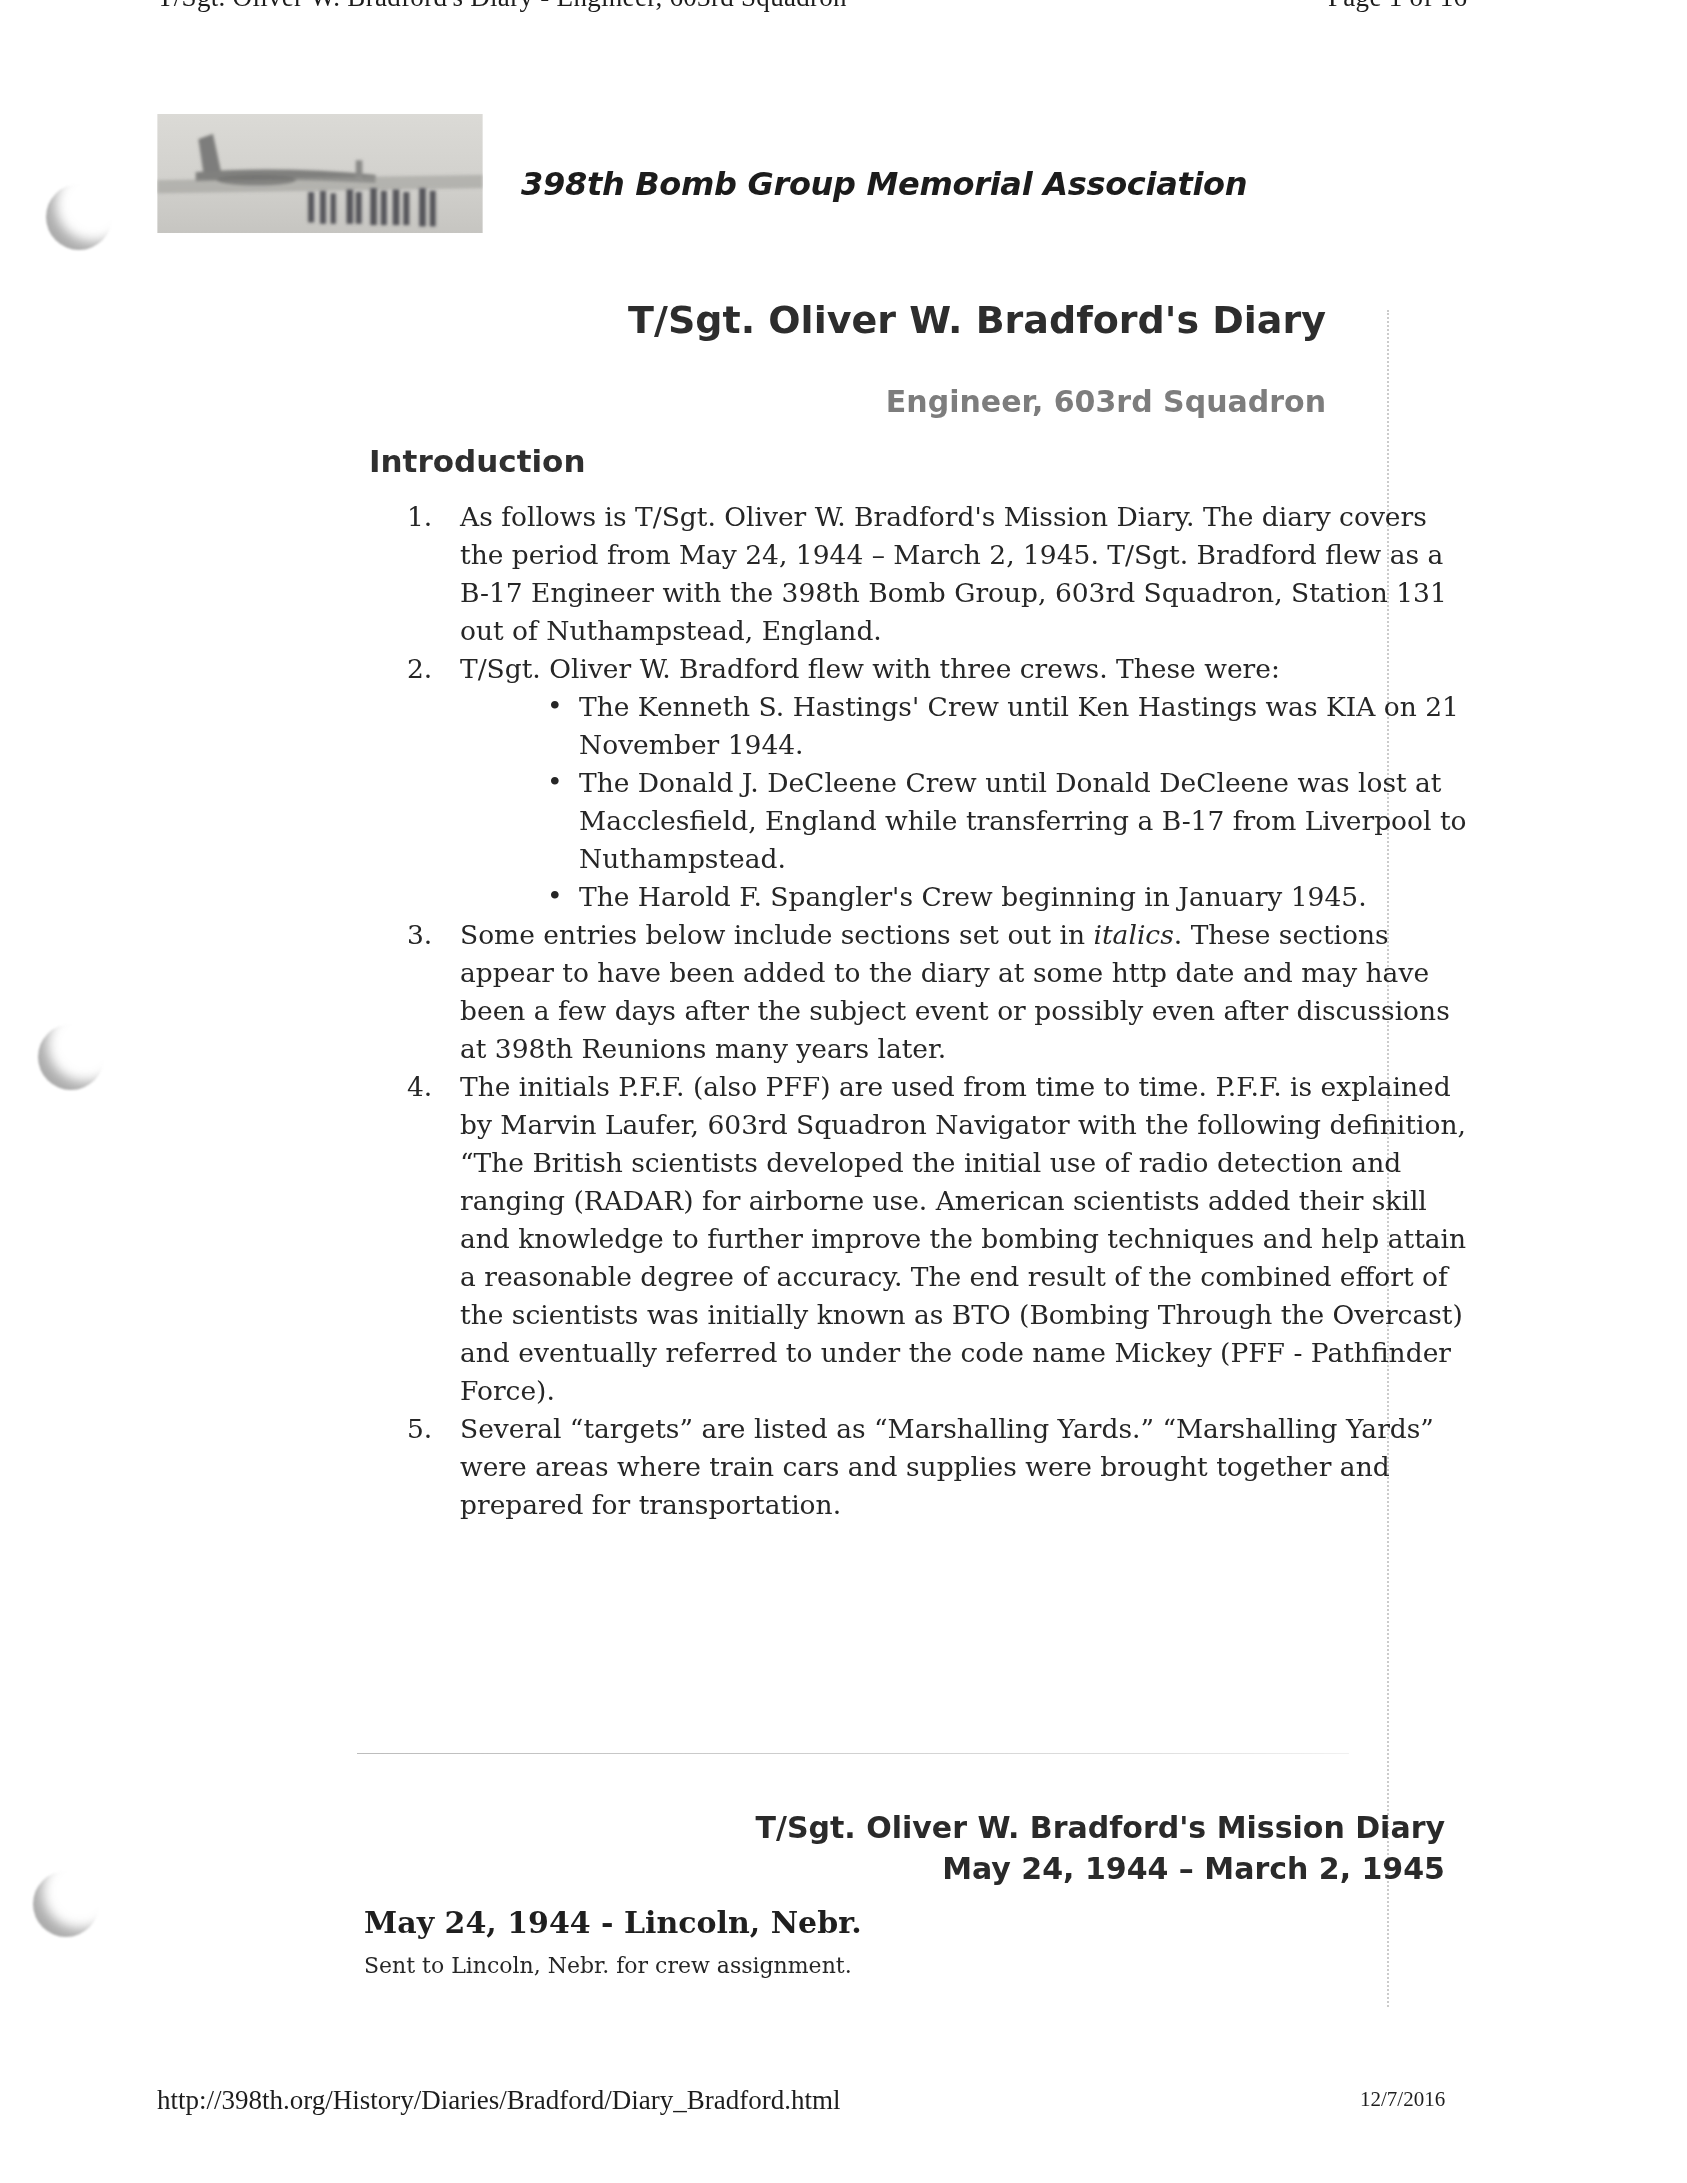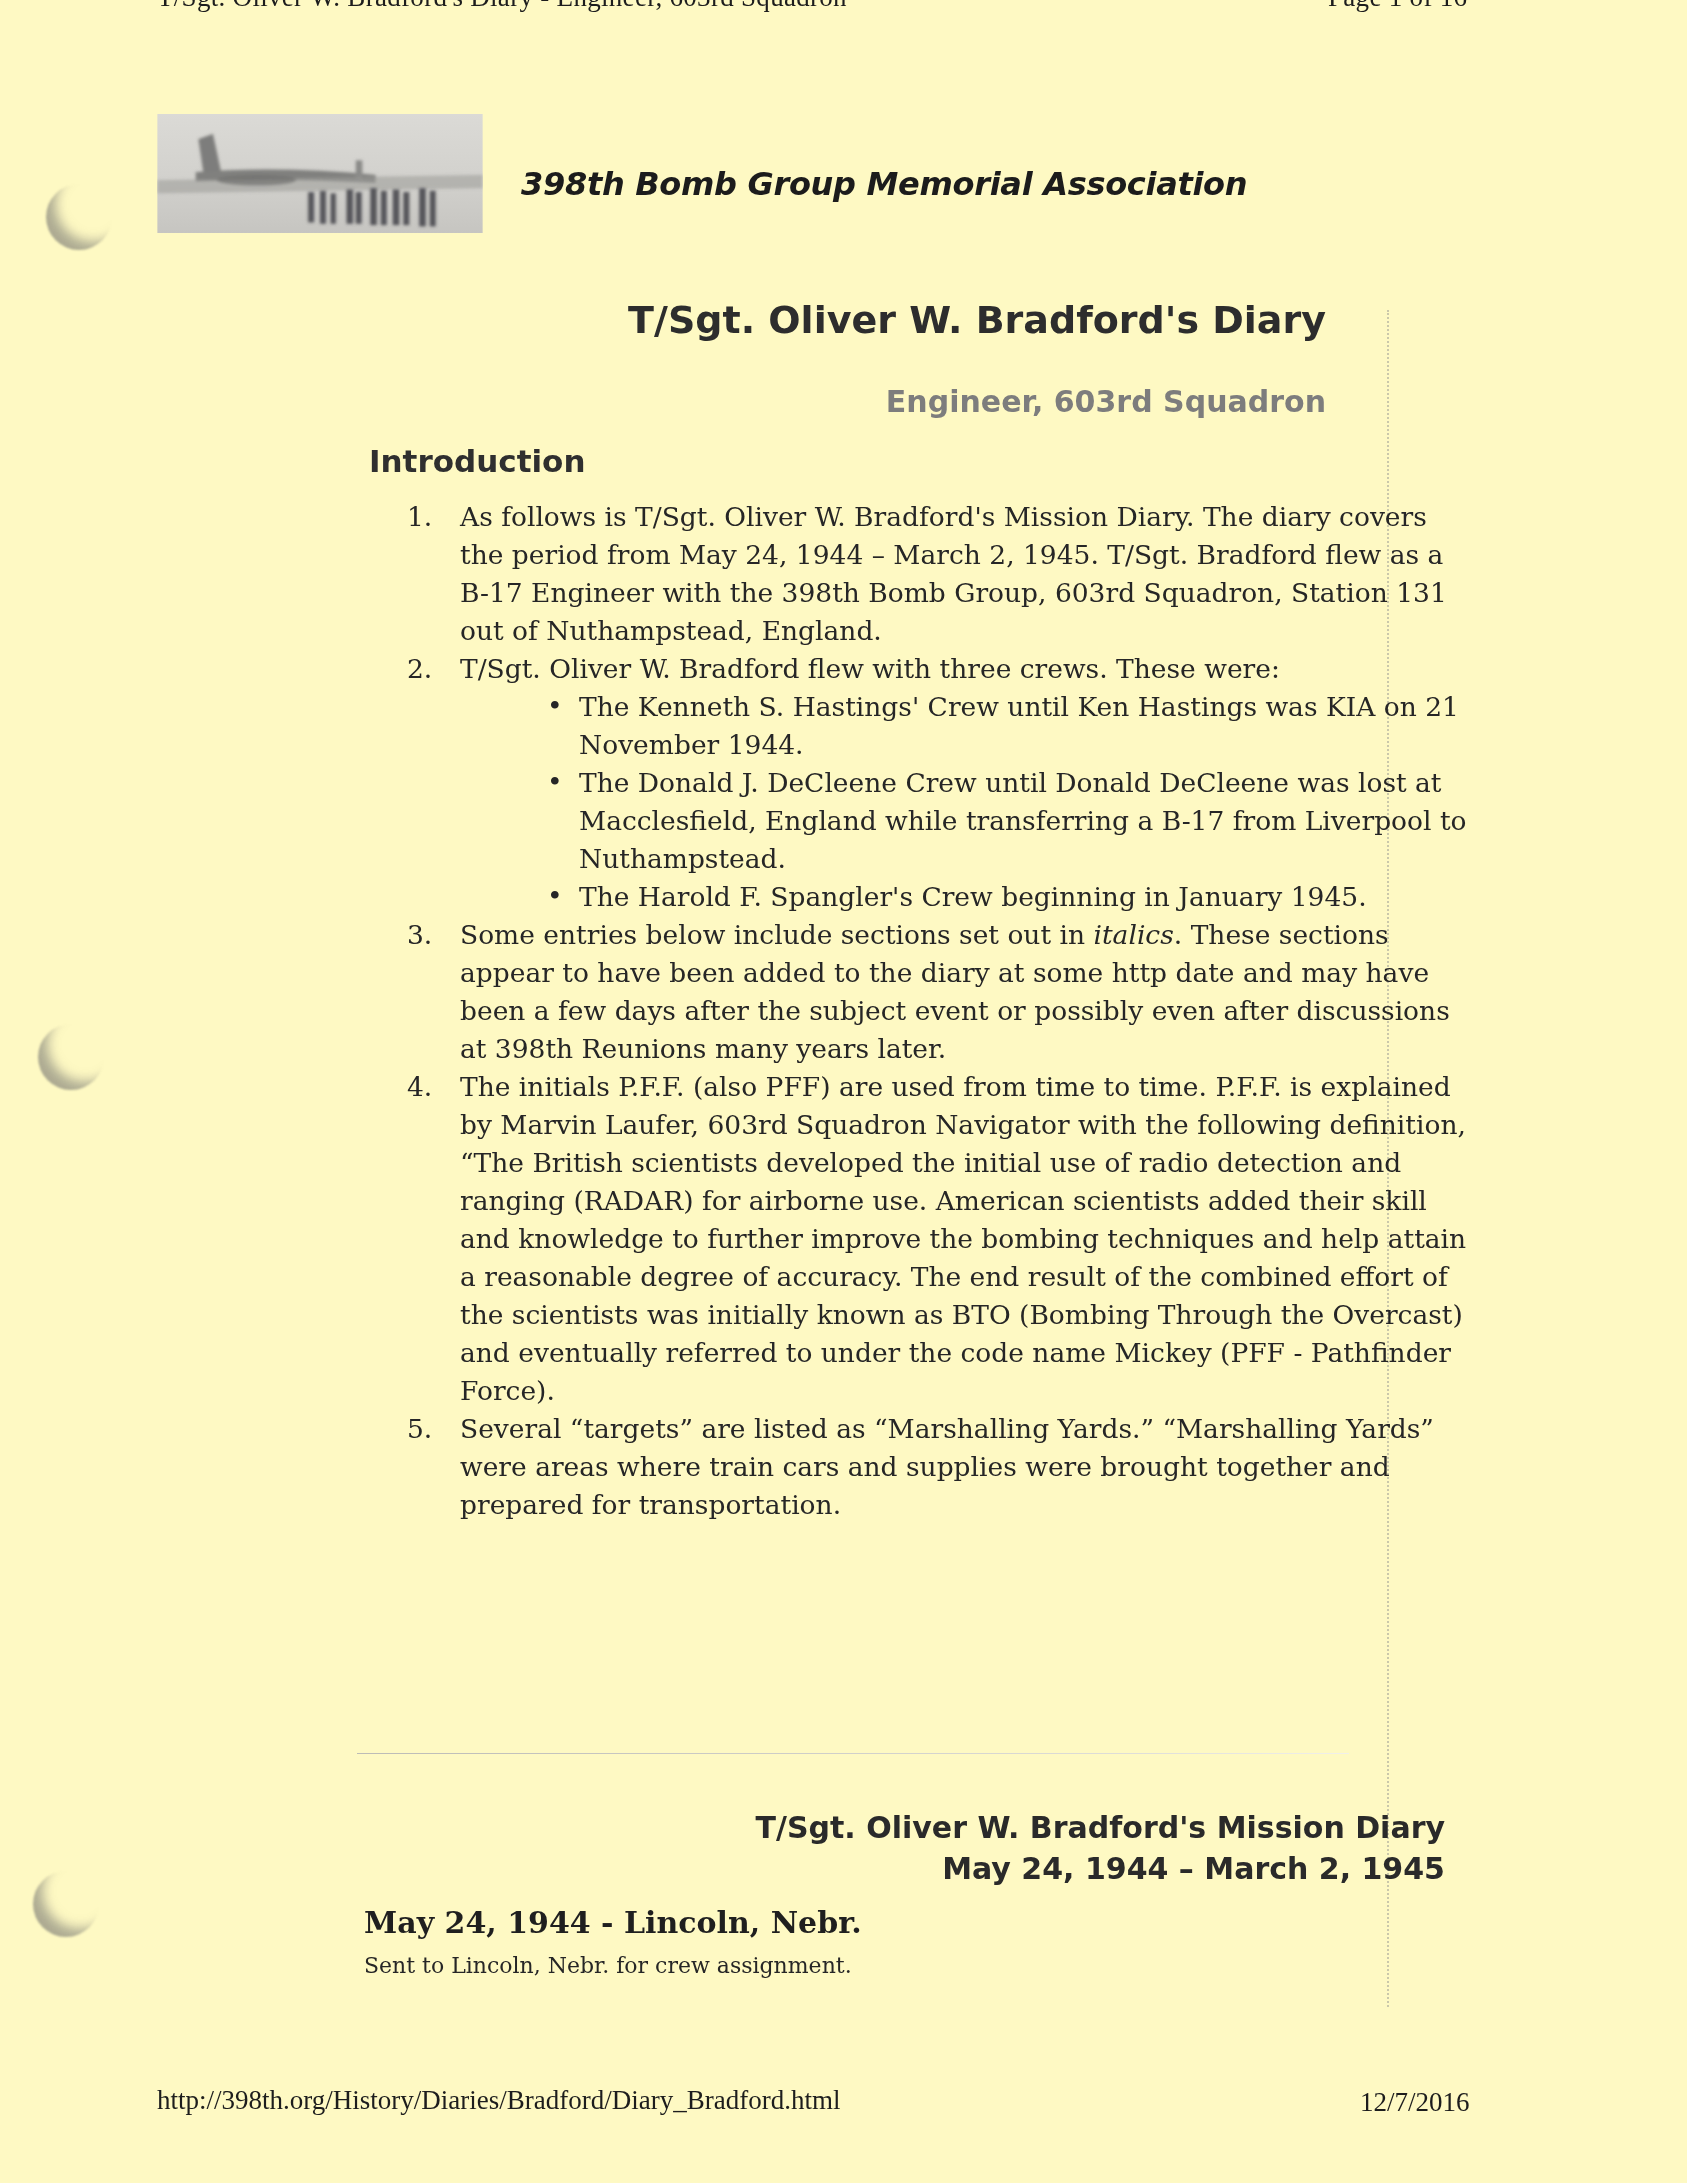--- a/index.html
+++ b/index.html
@@ -1,18 +1,18 @@
 <!DOCTYPE html>
 <html style="font-size:10.6px"><head>
 <meta charset="utf-8">
 <style>
   html,body { margin:0; padding:0; background:#e8e8e8; }
   .page {
     position:relative; width:1687px; height:2183px; margin:0 auto;
-    background:#fef9c3; overflow:hidden;
+    background:#ffffff; overflow:hidden;
     font-family:"DejaVu Serif", serif; color:#242424;
   }
 
   
   .top-clip { position:absolute; top:0; left:0; width:1687px; height:30px; overflow:hidden; }
   .top-line {
     position:absolute; top:-18px; font-family:"Liberation Serif", serif;
     font-size:27px; color:#1d1d1d; white-space:nowrap; letter-spacing:0.3px;
   }
   .top-left  { left:157px; }
@@ -93,21 +93,21 @@
     font-size:22px; color:#262626;
   }
 
   
   .footer-url {
     position:absolute; left:157px; top:2085px;
     font-family:"Liberation Serif", serif; font-size:27px; color:#1d1d1d;
   }
   .footer-date {
     position:absolute; left:1360px; top:2087px;
-    font-family:"Liberation Serif", serif; font-size:27px; color:#1d1d1d;
+    font-family:"Liberation Serif", serif; font-size:21px; color:#1d1d1d;
   }
 </style>
 </head>
 <body>
 
 <div class="page">
 
   <div class="top-clip">
     <span class="top-line top-left">T/Sgt. Oliver W. Bradford's Diary - Engineer, 603rd Squadron</span>
     <span class="top-line top-right">Page 1 of 16</span>

